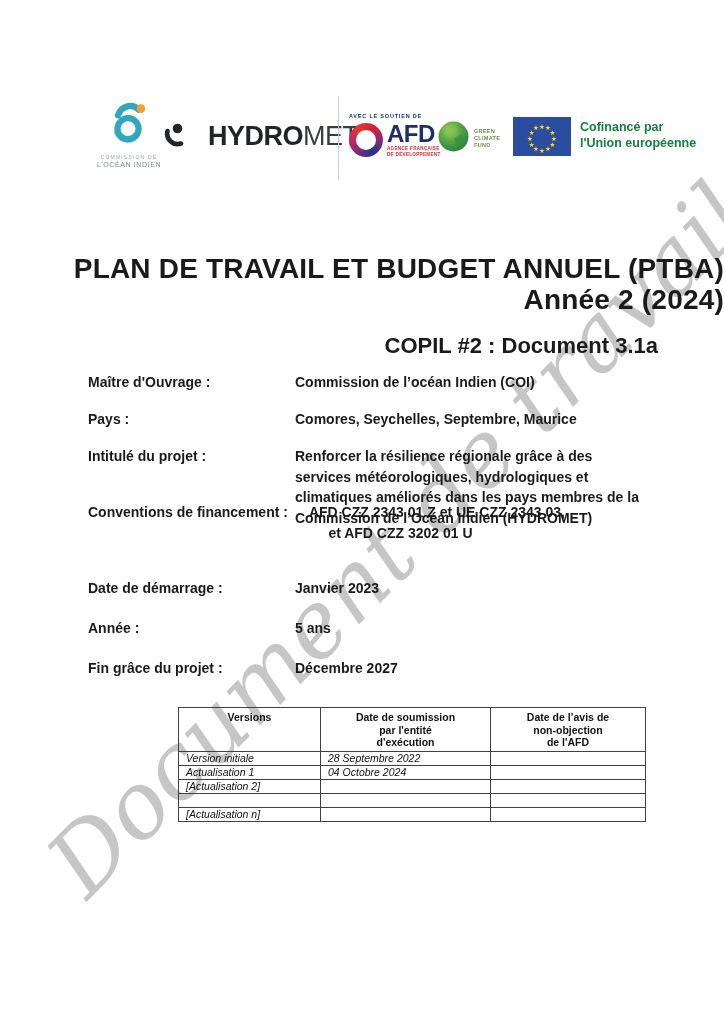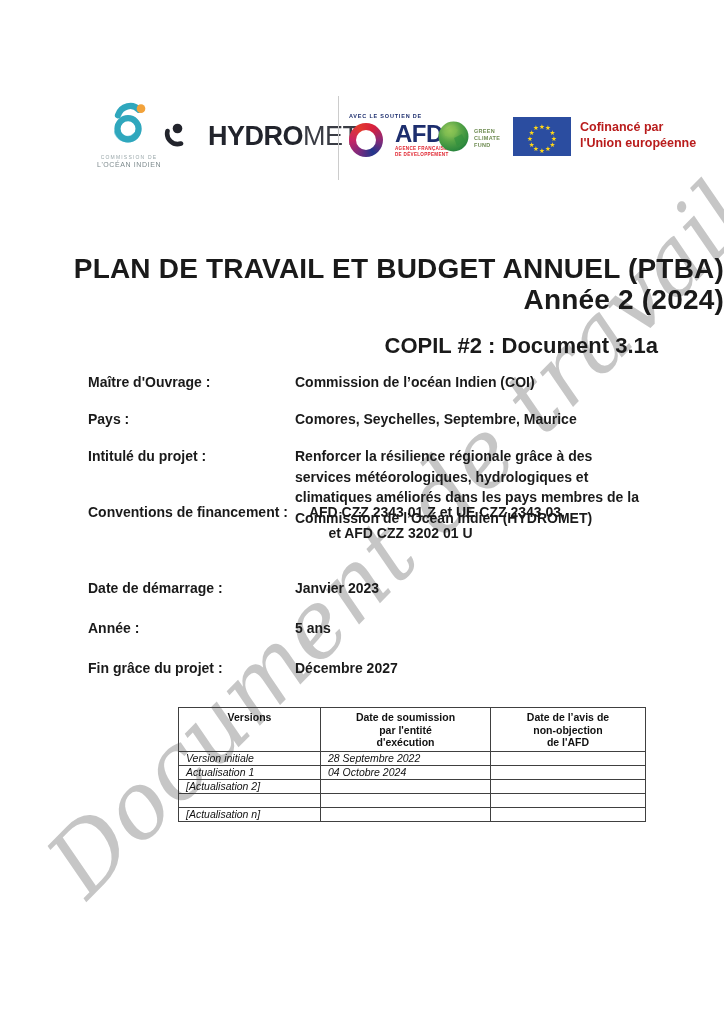--- a/index.html
+++ b/index.html
@@ -25,32 +25,32 @@
 
   .hydromet { position:absolute; left:164px; top:121px; display:flex; align-items:flex-start; gap:20px; }
   .hydromet .wordmark { font-size:27px; letter-spacing:-.5px; color:#22242c; }
   .hydromet .wm-bold { font-weight:800; }
   .hydromet .wm-light { font-weight:400; color:#3a3c44; }
 
   .vdivider { position:absolute; left:338px; top:96px; width:1px; height:84px; background:#cccccc; }
 
   .afd { position:absolute; left:349px; top:113px; }
   .afd .support { font-size:5.5px; font-weight:bold; letter-spacing:.8px; color:#1d2e6e; margin-bottom:4px; }
-  .afd .row { display:flex; align-items:center; gap:12px; }
+  .afd .row { display:flex; align-items:center; gap:4px; }
   .afd-ring { width:34px; height:34px; border-radius:50%; position:relative; flex:none;
     background:conic-gradient(from 150deg, #20368c, #7c2a7d, #c92563, #e23a2e, #d81f3d, #8c2a77, #20368c); }
   .afd-ring::after { content:""; position:absolute; inset:7px; background:#fff; border-radius:50%; }
   .afd .name { font-size:24px; font-weight:800; color:#1d2e6e; line-height:22px; letter-spacing:-.5px; }
   .afd .sub { font-size:4.6px; font-weight:bold; color:#e0232e; letter-spacing:.3px; line-height:5.6px; margin-top:1px; }
 
   .gcf { position:absolute; left:438px; top:121px; display:flex; align-items:center; gap:5px; }
   .gcf .txt { font-size:5.5px; font-weight:bold; color:#6f8c52; line-height:7px; letter-spacing:.3px; }
 
   .eu { position:absolute; left:513px; top:117px; display:flex; align-items:flex-start; gap:9px; }
-  .eu .txt { font-size:12.5px; font-weight:bold; color:#b91c1c; line-height:15.5px; padding-top:3px; }
+  .eu .txt { font-size:12.5px; font-weight:bold; color:#15803d; line-height:15.5px; padding-top:3px; }
 
   
   .title { position:absolute; top:253px; left:0; width:724px; padding-left:26px;
     text-align:right; font-size:28px; font-weight:bold; line-height:31px; letter-spacing:.2px; white-space:pre-line; }
   .copil { position:absolute; top:333px; left:0; width:658px;
     text-align:right; font-size:22px; font-weight:bold; }
 
   
   .frow { position:absolute; left:88px; width:566px; display:flex; align-items:flex-start;
     font-size:14px; font-weight:bold; line-height:20.5px;gap:12px; }

